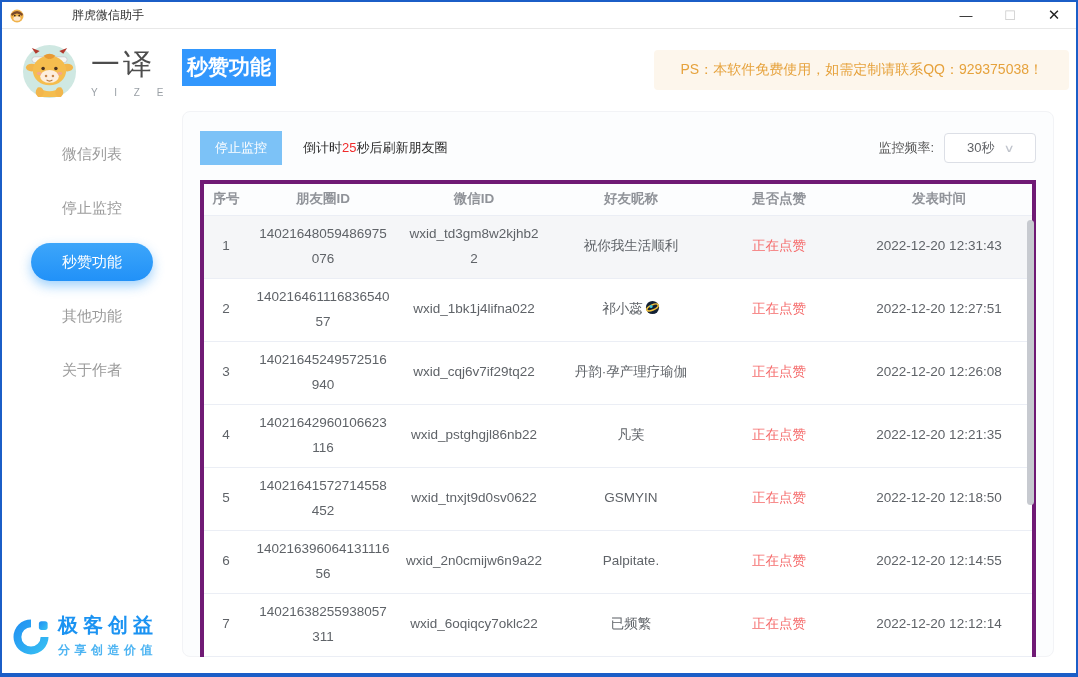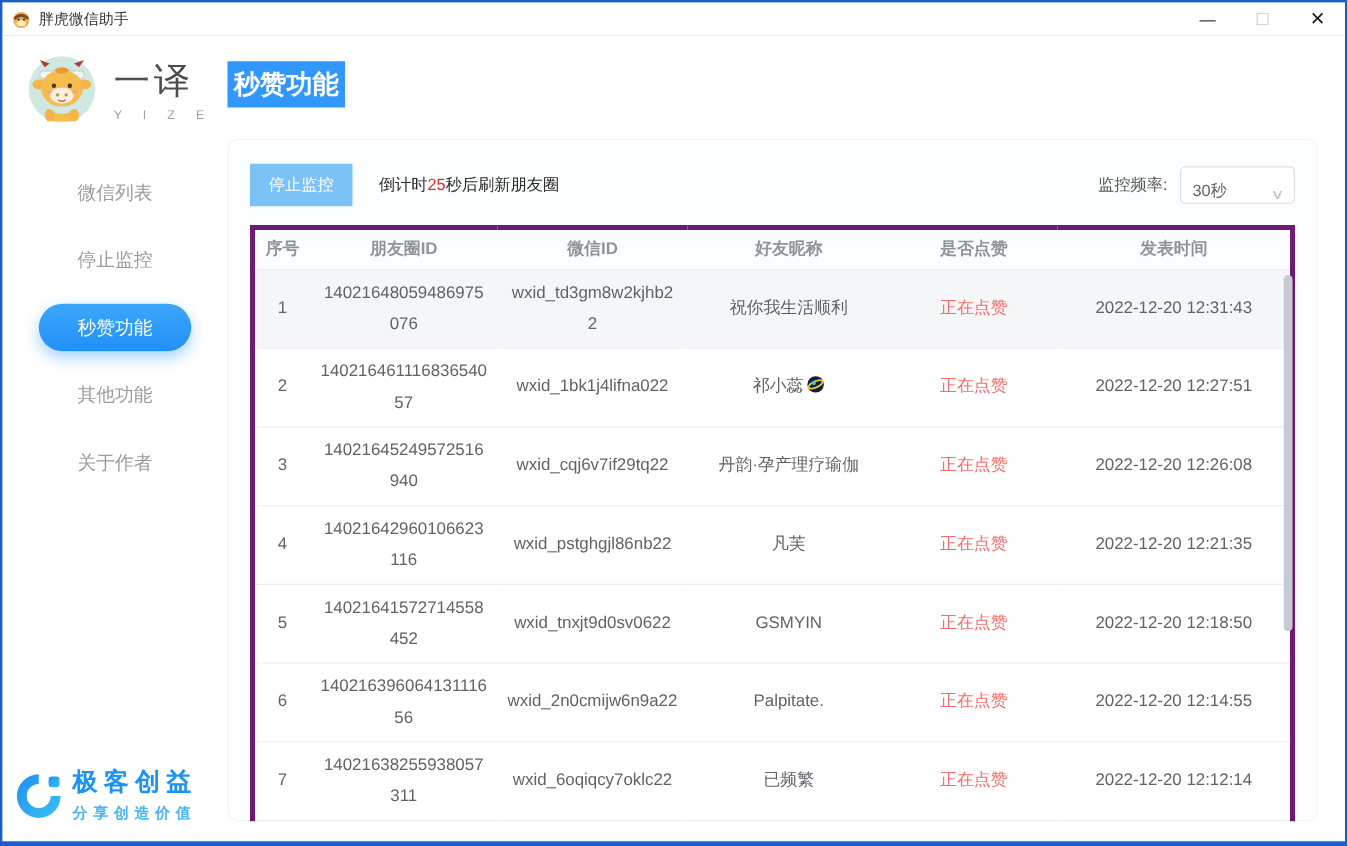--- a/index.html
+++ b/index.html
@@ -4,21 +4,21 @@
 <style>
   * { margin:0; padding:0; box-sizing:border-box; }
   html,body { background:#dfe3e8; font-family:"Liberation Sans","DejaVu Sans",sans-serif; }
   .window{
     position:relative; width:1078px; height:677px; background:#fff;
     border:2px solid #1b5ec7; border-top-width:2px; border-bottom-width:4px;
     overflow:hidden;
   }
   
   .titlebar{ height:27px; background:#fff; border-bottom:1px solid #e8e8e8;
-    display:flex; align-items:center; padding-left:7px; }
+    display:flex; align-items:center; padding-left:7px;gap:41px; }
   .titlebar .app-ico{ width:16px; height:16px; margin-right:6px; flex:0 0 auto; }
   .titlebar .title{ font-size:12px; color:#333; }
   .win-controls{ margin-left:auto; display:flex; height:100%; }
   .win-btn{ width:44px; height:100%; display:flex; align-items:center; justify-content:center;
     font-size:13px; color:#222; cursor:pointer; background:transparent; border:none; }
   .win-btn.max{ color:#c9c9c9; }
   .win-btn.close{ font-size:15px; }
   
   .app-body{ display:flex; height:644px; }
   .sidebar{ position:relative; width:180px; flex:0 0 180px; background:#fff; }
@@ -49,21 +49,21 @@
   .card{ margin:0 28px 0 0; height:546px; background:#fcfdfe; border:1px solid #f2f3f6;
     border-radius:8px; padding:19px 17px 0 17px; }
   .controls-row{ display:flex; align-items:center; }
   .stop-btn{ background:#7cc2f7; color:#fff; border:none; border-radius:0;
     font-size:13px; padding:8px 15px; cursor:pointer; font-family:inherit; }
   .countdown{ font-size:13px; color:#2b2b2b; margin-left:21px; }
   .countdown .num{ color:#f02b2b; }
   .freq{ margin-left:auto; display:flex; align-items:center; }
   .freq-label{ font-size:13px; color:#555; margin-right:10px; }
   .freq-select{ position:relative; width:92px; height:30px; border:1px solid #dcdfe6;
-    border-radius:4px; display:flex; align-items:flex-end; padding:0 9px;
+    border-radius:4px; display:flex; align-items:center; padding:0 22px;
     font-size:13px; color:#606266; cursor:pointer; background:#fff; }
   .freq-select .chev{ margin-left:auto; color:#c0c4cc; font-size:11px; transform:scaleX(1.4); }
   
   .table-wrap{ position:relative; margin-top:15px; }
   table{ width:100%; border-collapse:collapse; table-layout:fixed; background:transparent; }
   table, th, td{ border:0; }
   .tbl-outer{ border:4px solid #701a75; border-bottom:1px solid #ebeef5; }
   thead th{ height:33px; font-size:13.5px; color:#909399; font-weight:600;
     text-align:center; vertical-align:middle; }
   tbody td{ height:63px; font-size:13.5px; color:#5f6368; text-align:center;
@@ -161,20 +161,21 @@
         <div class="brandtxt">
           <div class="brand-name">极客创益</div>
           <div class="brand-slogan">分享创造价值</div>
         </div>
       </div>
     </aside>
 
     <main class="main">
       <div class="main-top">
         <h1 class="page-title">秒赞功能</h1>
+        <div class="notice">PS：本软件免费使用，如需定制请联系QQ：929375038！</div>
       </div>
 
       <section class="card">
         <div class="controls-row">
           <button class="stop-btn">停止监控</button>
           <span class="countdown">
             <span>倒计时</span><span class="num">25</span><span>秒后刷新朋友圈</span>
           </span>
           <div class="freq">
             <span class="freq-label">监控频率:</span>

